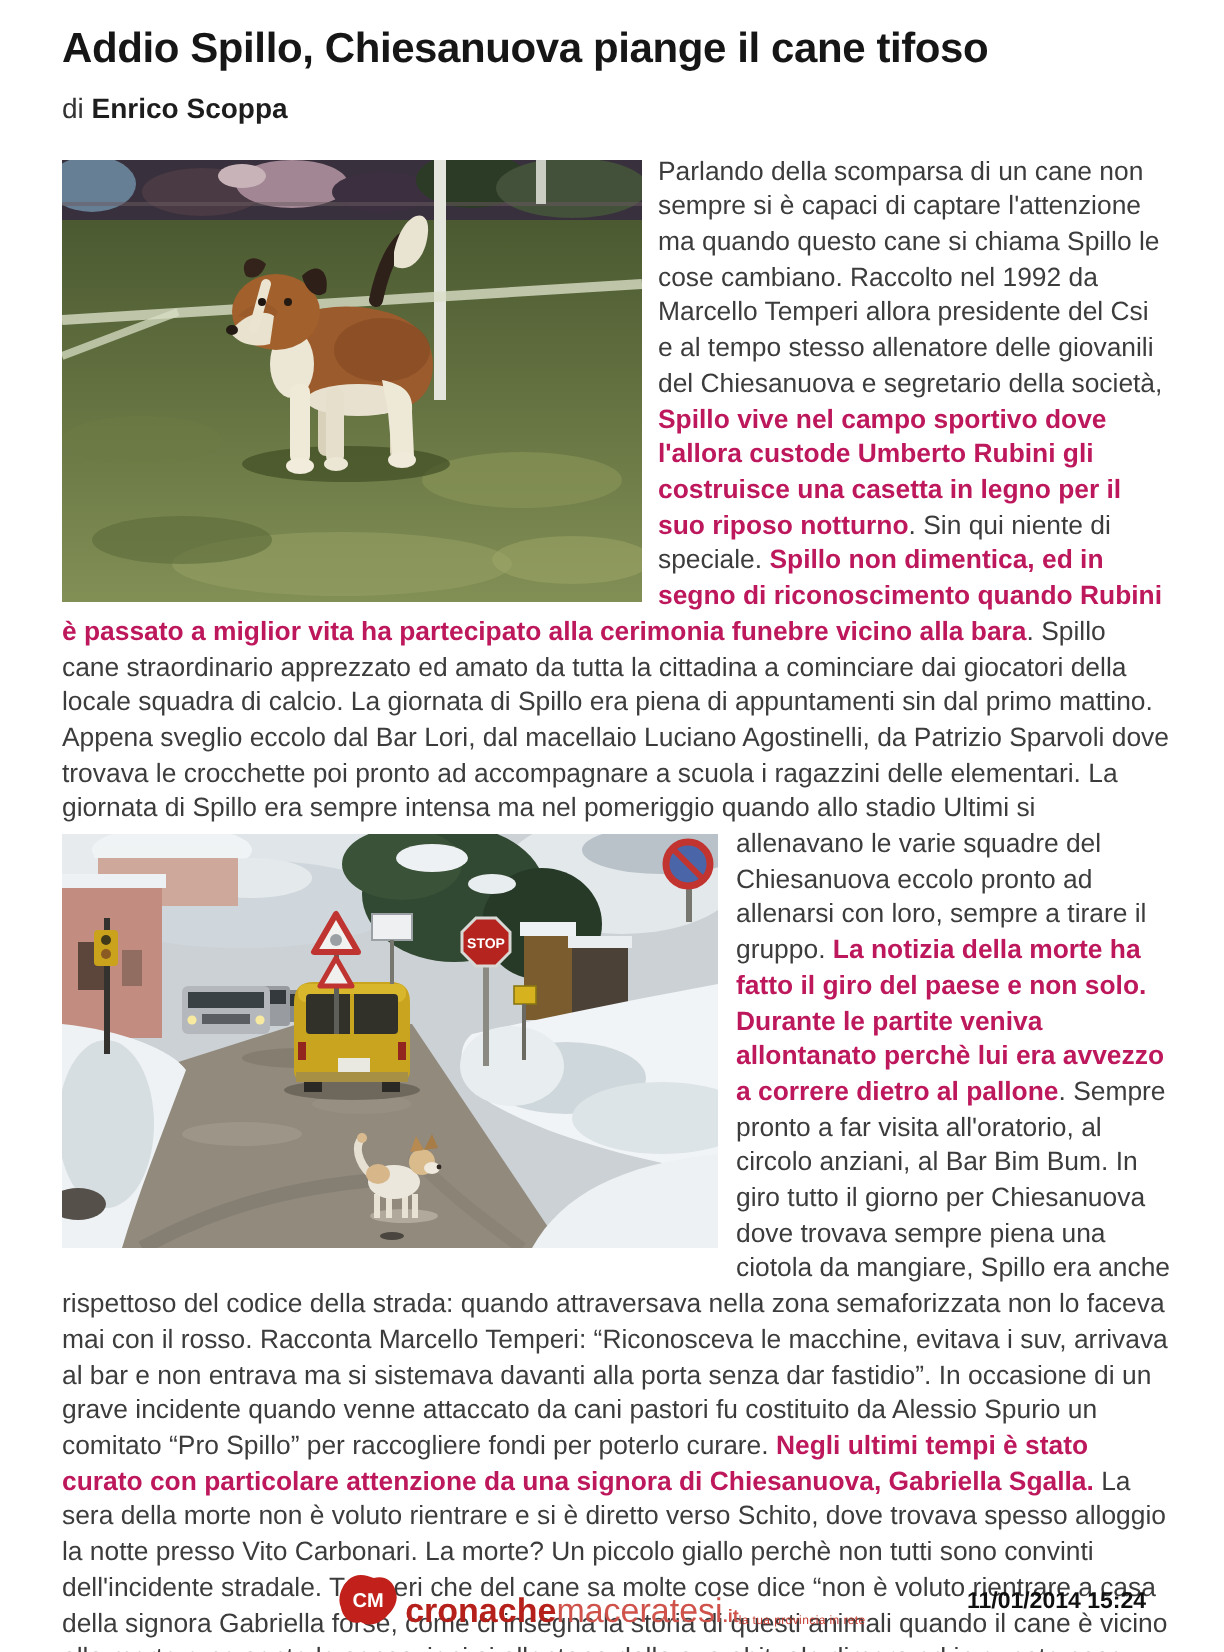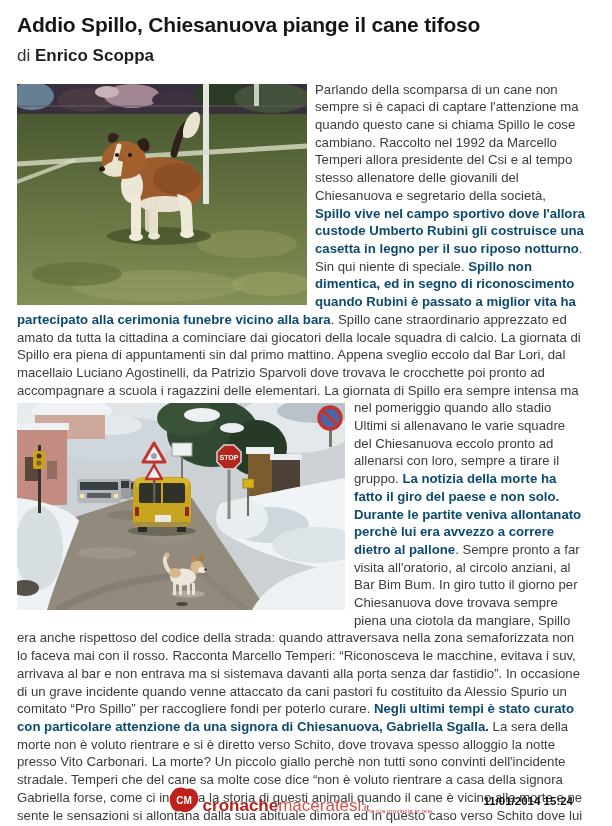--- a/index.html
+++ b/index.html
@@ -1,23 +1,23 @@
 <!DOCTYPE html>
 <html><head>
 <meta charset="utf-8">
 <style>
   html,body{margin:0;padding:0;background:#fff;}
   .page{position:relative;width:612px;height:826px;background:#fff;overflow:hidden;
-        box-sizing:border-box;padding:14px 27px 0 17px;
+        box-sizing:border-box;padding:14px 27px 0 31px;
         font-family:"Liberation Sans",sans-serif;color:#3c3c3c;}
   .title{margin:0 0 9px 0;font-size:21px;line-height:1.08;font-weight:bold;color:#161616;letter-spacing:-0.2px;}
-  .byline{font-size:17px;color:#333;margin:0 0 15px 0;}
+  .byline{font-size:14px;color:#333;margin:0 0 15px 0;}
   .byline b{color:#1d1d1d;}
   .article{font-size:13.2px;line-height:17.7px;color:#3c3c3c;}
-  .article b{color:#0c4a6e;}
+  .article b{color:#be185d;}
   .photo{float:left;}
   .photo svg{display:block;}
   .photo1{width:290px;height:221px;margin:3px 8px 2px 0;}
   .photo2{width:328px;height:207px;margin:4px 9px 3px 0;}
   .footer{position:absolute;left:27px;right:27px;top:786px;height:40px;}
   .logo{position:absolute;left:50%;top:0;transform:translateX(-52%);display:flex;align-items:flex-end;gap:3px;}
   .logo-mark svg{display:block;}
   .logo-text{display:flex;align-items:flex-end;line-height:1;margin-top:4px;}
   .logo-word{font-size:17px;line-height:1;white-space:nowrap;}
   .logo-word .w1{font-weight:bold;color:#b5211a;}

